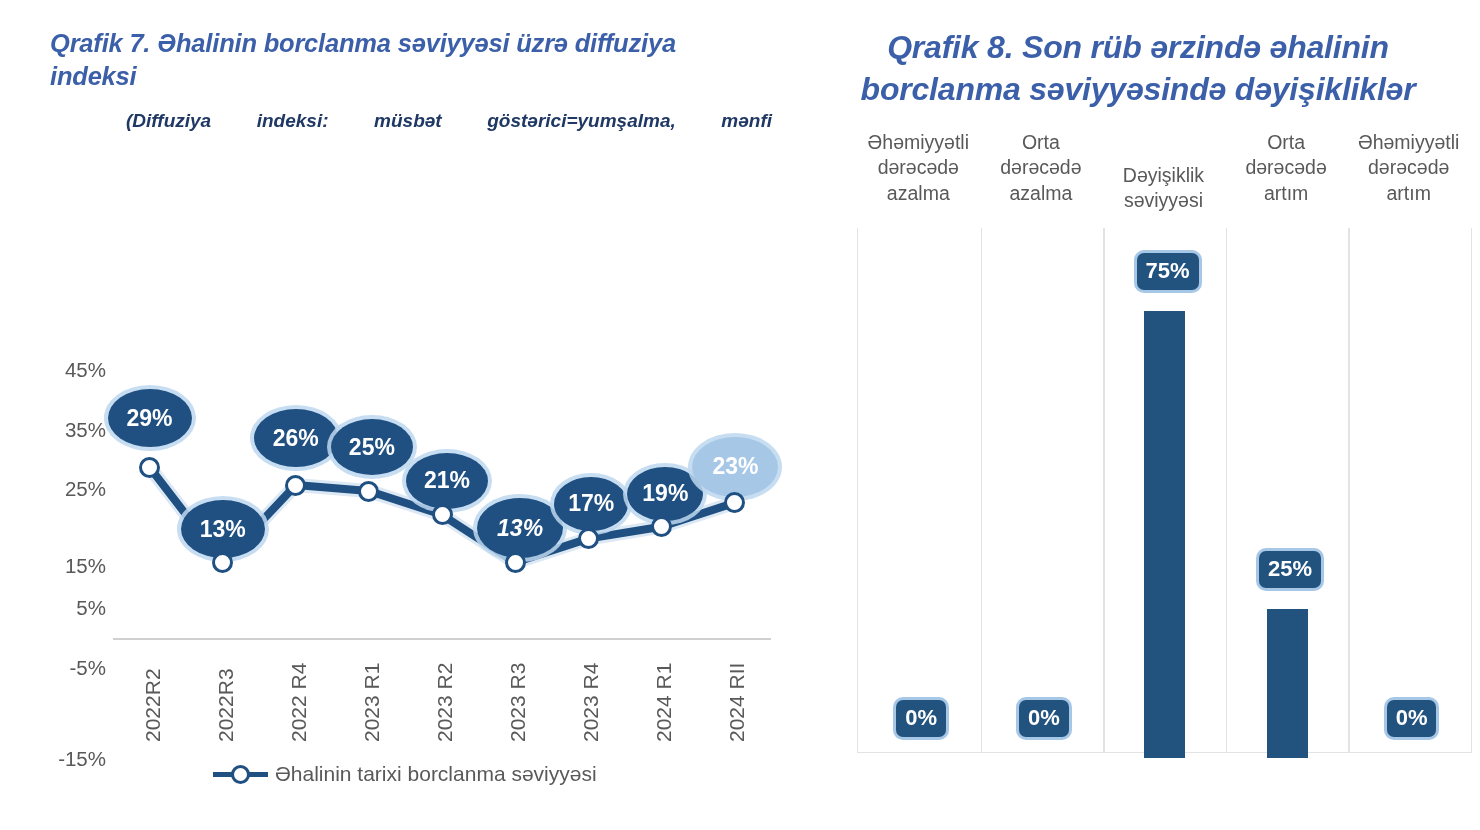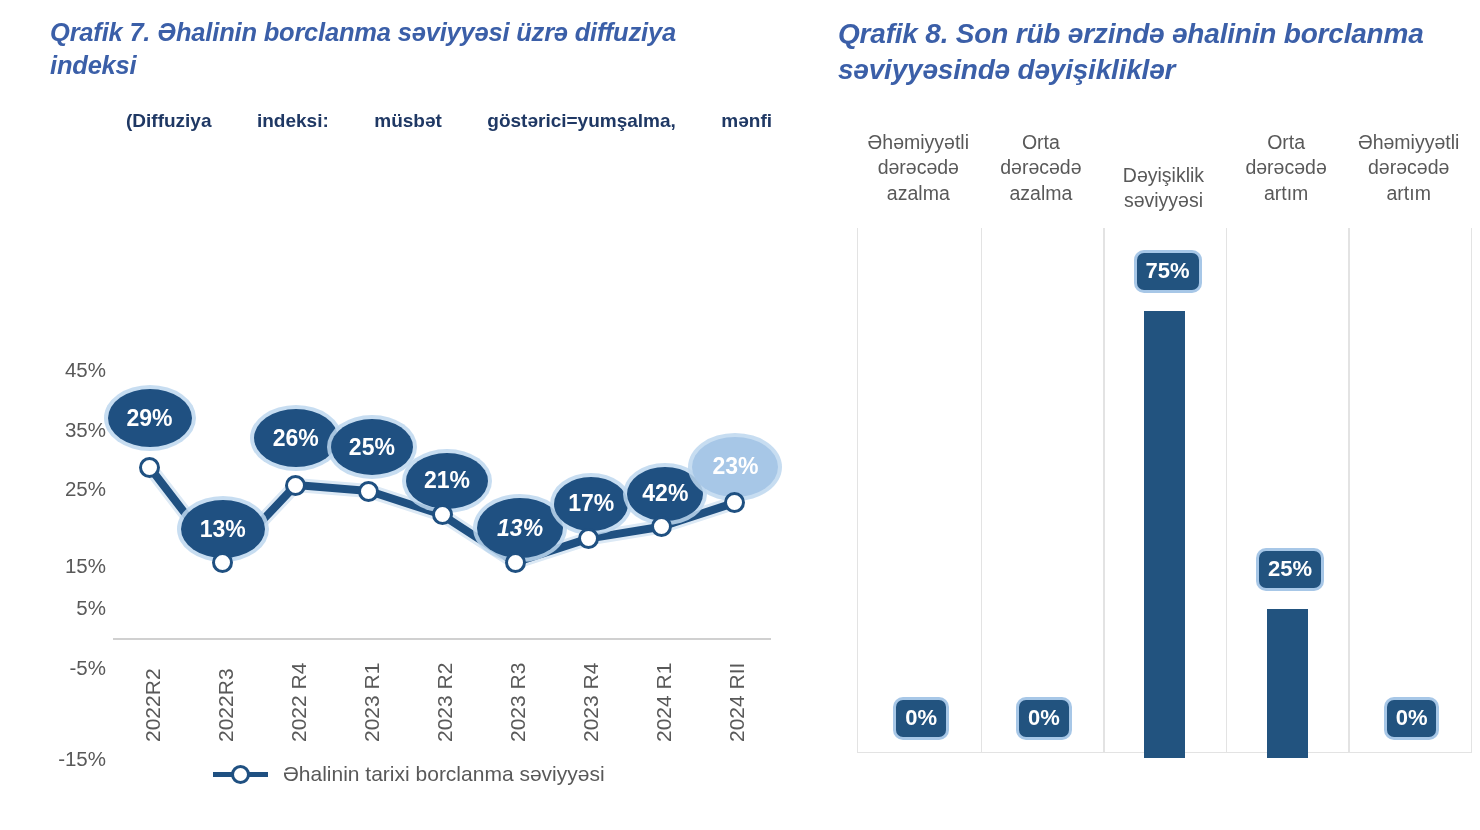--- a/index.html
+++ b/index.html
@@ -8,27 +8,28 @@
   .panel{position:absolute;top:0;height:830px;}
   #panel-left{left:0;width:820px;}
   #panel-right{left:820px;width:660px;}
 
   .chart-title{
     position:absolute;
     font-style:italic;font-weight:bold;
     color:#3B5FA8;
     letter-spacing:-0.2px;
     line-height:1.30;
+    margin-top:11px;
   }
   #title-7{left:50px;top:16px;width:700px;font-size:25.5px;}
-  #title-8{left:18px;top:16px;width:600px;font-size:28px;}
+  #title-8{left:18px;top:16px;width:600px;font-size:32px;text-align:center;}
 
   #subtitle-7{
     position:absolute;left:126px;top:108px;width:646px;
-    font-weight:600;color:#1F3864;font-size:19px;
+    font-style:italic;font-weight:600;color:#1F3864;font-size:19px;
     text-align:justify;text-align-last:justify;line-height:1.35;
   }
 
   
   #linechart{position:absolute;left:0;top:0;width:820px;height:735px;}
   .ytick{
     position:absolute;width:72px;text-align:right;
     font-size:20.5px;color:#595959;
   }
   .xtick{
@@ -49,21 +50,21 @@
   }
   .bubble.dark{background:#1F5081;}
   .bubble.light{background:#A7C7E7;}
   .bubble.emph{font-style:italic;font-weight:bold;}
 
   .marker{
     position:absolute;width:21px;height:21px;border-radius:50%;
     background:#ffffff;border:3.5px solid #1F5081;box-sizing:border-box;
   }
 
-  #legend{position:absolute;left:213px;top:762px;display:flex;align-items:center;gap:12px;}
+  #legend{position:absolute;left:213px;top:762px;display:flex;align-items:center;gap:4px;}
   #legend .lg-line{width:55px;height:5px;background:#1F5081;position:relative;}
   #legend .lg-dot{position:absolute;left:18px;top:-7px;width:19px;height:19px;border-radius:50%;background:#fff;border:3.5px solid #1F5081;box-sizing:border-box;}
   #legend .lg-label{font-size:21px;color:#595959;margin-left:3px;}
 
   
   #barchart{position:absolute;left:0;top:0;width:660px;height:830px;}
   .cat-head{
     position:absolute;text-align:center;
     font-size:19.5px;color:#595959;line-height:1.30;
   }
@@ -123,21 +124,21 @@
         <div class="xtick" style="left: 725.444px; top: 742px;">2024 RII</div>
       </div>
     <div id="bubbles">
         <div class="bubble dark" style="width: 84px; height: 58px; left: 107.556px; top: 389.2px;">29%</div>
         <div class="bubble dark" style="width: 84px; height: 58px; left: 180.667px; top: 500.4px;">13%</div>
         <div class="bubble dark" style="width: 84px; height: 58px; left: 253.778px; top: 409.05px;">26%</div>
         <div class="bubble dark" style="width: 82px; height: 56px; left: 330.889px; top: 419px;">25%</div>
         <div class="bubble dark" style="width: 82px; height: 56px; left: 406px; top: 452.8px;">21%</div>
         <div class="bubble dark emph" style="width: 86px; height: 60px; left: 477.111px; top: 498.4px;">13%</div>
         <div class="bubble dark" style="width: 74px; height: 54px; left: 554.222px; top: 476.6px;">17%</div>
-        <div class="bubble dark" style="width: 76px; height: 54px; left: 627.333px; top: 466.7px;">42%</div>
+        <div class="bubble dark" style="width: 76px; height: 54px; left: 627.333px; top: 466.7px;">19%</div>
         <div class="bubble light" style="width: 86px; height: 60px; left: 692.444px; top: 436.9px;">23%</div>
       </div>
     <div id="markers">
         <div class="marker" style="left: 139.056px; top: 456.7px;"></div>
         <div class="marker" style="left: 212.167px; top: 551.9px;"></div>
         <div class="marker" style="left: 285.278px; top: 474.55px;"></div>
         <div class="marker" style="left: 358.389px; top: 480.5px;"></div>
         <div class="marker" style="left: 431.5px; top: 504.3px;"></div>
         <div class="marker" style="left: 504.611px; top: 551.9px;"></div>
         <div class="marker" style="left: 577.722px; top: 528.1px;"></div>

